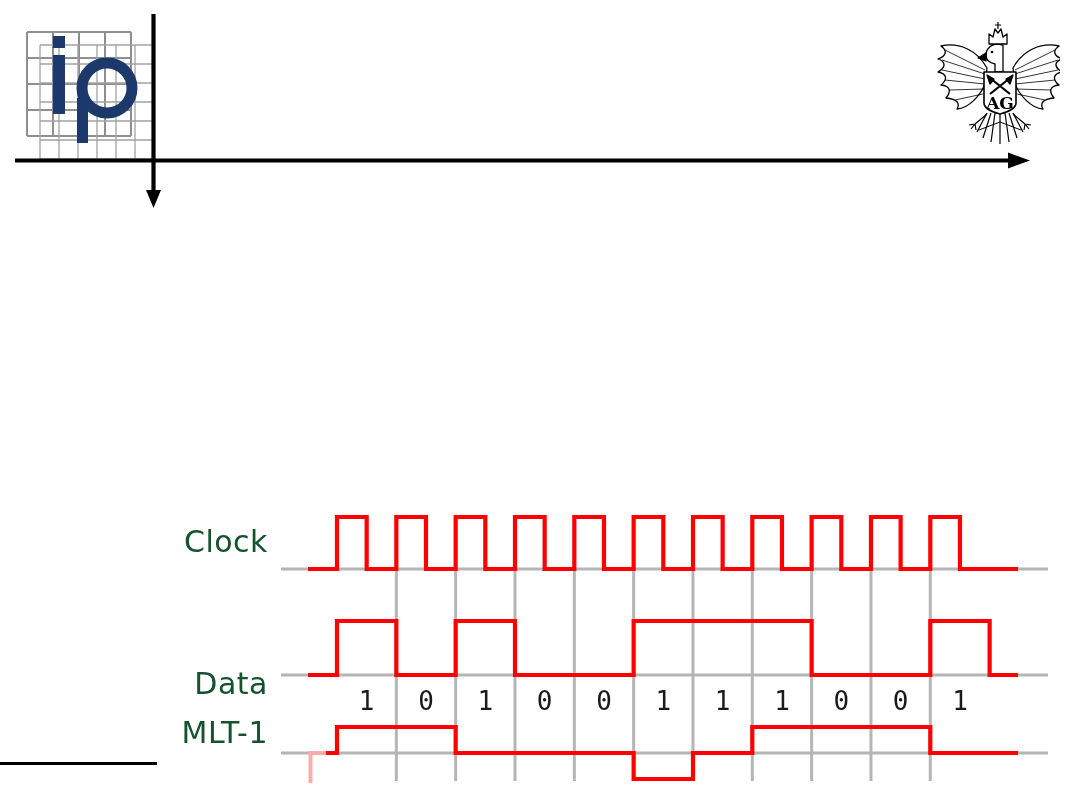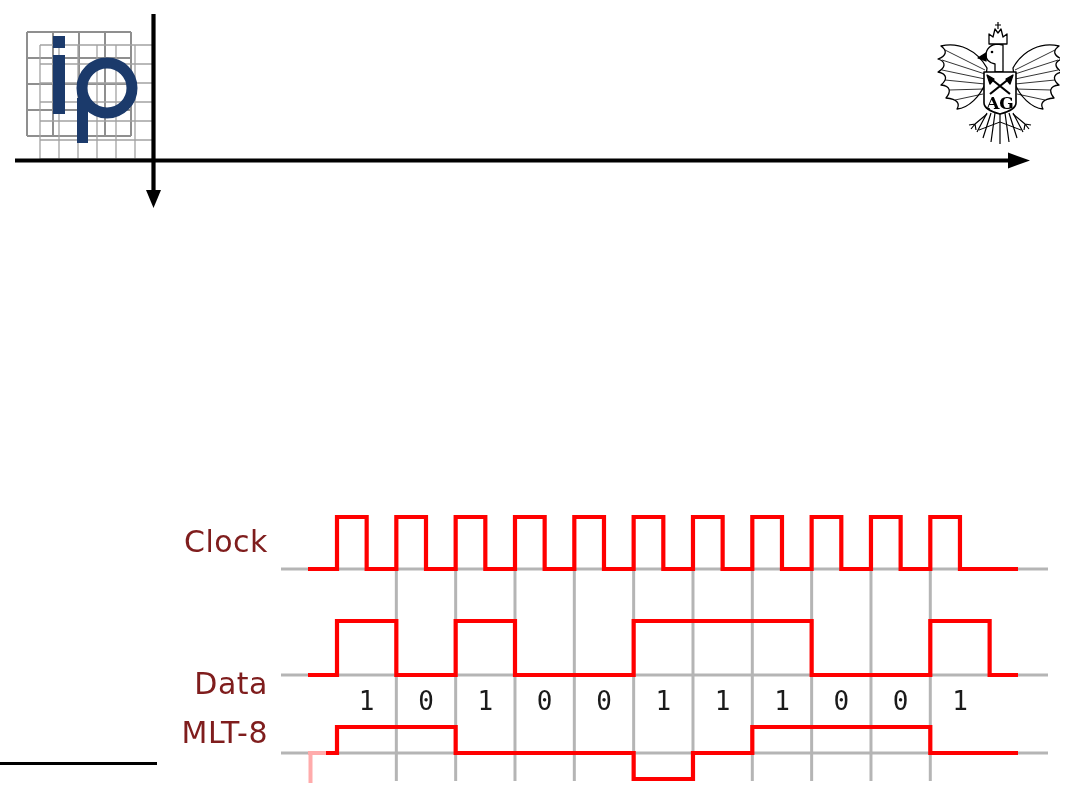--- a/index.html
+++ b/index.html
@@ -3,21 +3,21 @@
 <meta charset="utf-8">
 <style>
   html,body{margin:0;padding:0;}
   body{
     width:1080px;height:810px;position:relative;overflow:hidden;
     background:#ffffff;font-family:"DejaVu Sans","Liberation Sans",sans-serif;
   }
   .abs{position:absolute;}
   .sig-label{
     position:absolute;left:168px;width:100px;text-align:right;
-    font-size:30px;line-height:30px;color:#7f1d1d;letter-spacing:0.5px;
+    font-size:30px;line-height:30px;color:#14532d;letter-spacing:0.5px;
   }
   #bit-labels-row span{
     position:absolute;top:0;text-align:center;
     font-family:"DejaVu Sans Mono","Liberation Mono",monospace;
     font-size:26px;line-height:27px;color:#1a1a1a;
   }
 </style>
 </head>
 <body>
 
@@ -98,21 +98,21 @@
     <line x1="930.3" y1="569" x2="930.3" y2="781" stroke="#b5b5b5" stroke-width="3"></line>
     <line x1="310.5" y1="751" x2="310.5" y2="783" stroke="#ffabab" stroke-width="4"></line>
     <line x1="308" y1="753" x2="326" y2="753" stroke="#ffabab" stroke-width="4"></line>
     <path d="M 308 569 H 337 V 517 H 366.665 V 569 H 396.33 V 517 H 425.995 V 569 H 455.65999999999997 V 517 H 485.325 V 569 H 514.99 V 517 H 544.655 V 569 H 574.32 V 517 H 603.9849999999999 V 569 H 633.65 V 517 H 663.3149999999999 V 569 H 692.98 V 517 H 722.645 V 569 H 752.3100000000001 V 517 H 781.9749999999999 V 569 H 811.64 V 517 H 841.305 V 569 H 870.97 V 517 H 900.635 V 569 H 930.3000000000001 V 517 H 959.9649999999999 V 569 H 989.63 H 1018" stroke="#ff0000" stroke-width="4.2" fill="none" stroke-linejoin="miter"></path>
     <path d="M 308 675 H 337 V 621 H 396.33 V 675 H 455.65999999999997 V 621 H 514.99 V 675 H 574.3199999999999 H 633.65 V 621 H 692.98 H 752.31 H 811.64 V 675 H 870.97 H 930.3 V 621 H 989.63 V 675 H 1018" stroke="#ff0000" stroke-width="4.2" fill="none" stroke-linejoin="miter"></path>
     <path d="M 326 753 H 337 V 727 H 396.33 H 455.65999999999997 V 753 H 514.99 H 574.3199999999999 H 633.65 V 779 H 692.98 V 753 H 752.31 V 727 H 811.64 H 870.97 H 930.3 V 753 H 989.63 H 1018" stroke="#ff0000" stroke-width="4.2" fill="none" stroke-linejoin="miter"></path>
   </svg>
 
 <div class="sig-label" style="top:527px">Clock</div>
 <div class="sig-label" style="top:669px">Data</div>
-<div class="sig-label" style="top:718px">MLT-8</div>
+<div class="sig-label" style="top:718px">MLT-1</div>
 
 <div id="bit-labels-row" class="abs" style="left:0;top:688px;width:1080px;height:28px">
     <span style="left: 337px; width: 59.33px;">1</span>
     <span style="left: 396.33px; width: 59.33px;">0</span>
     <span style="left: 455.66px; width: 59.33px;">1</span>
     <span style="left: 514.99px; width: 59.33px;">0</span>
     <span style="left: 574.32px; width: 59.33px;">0</span>
     <span style="left: 633.65px; width: 59.33px;">1</span>
     <span style="left: 692.98px; width: 59.33px;">1</span>
     <span style="left: 752.31px; width: 59.33px;">1</span>

